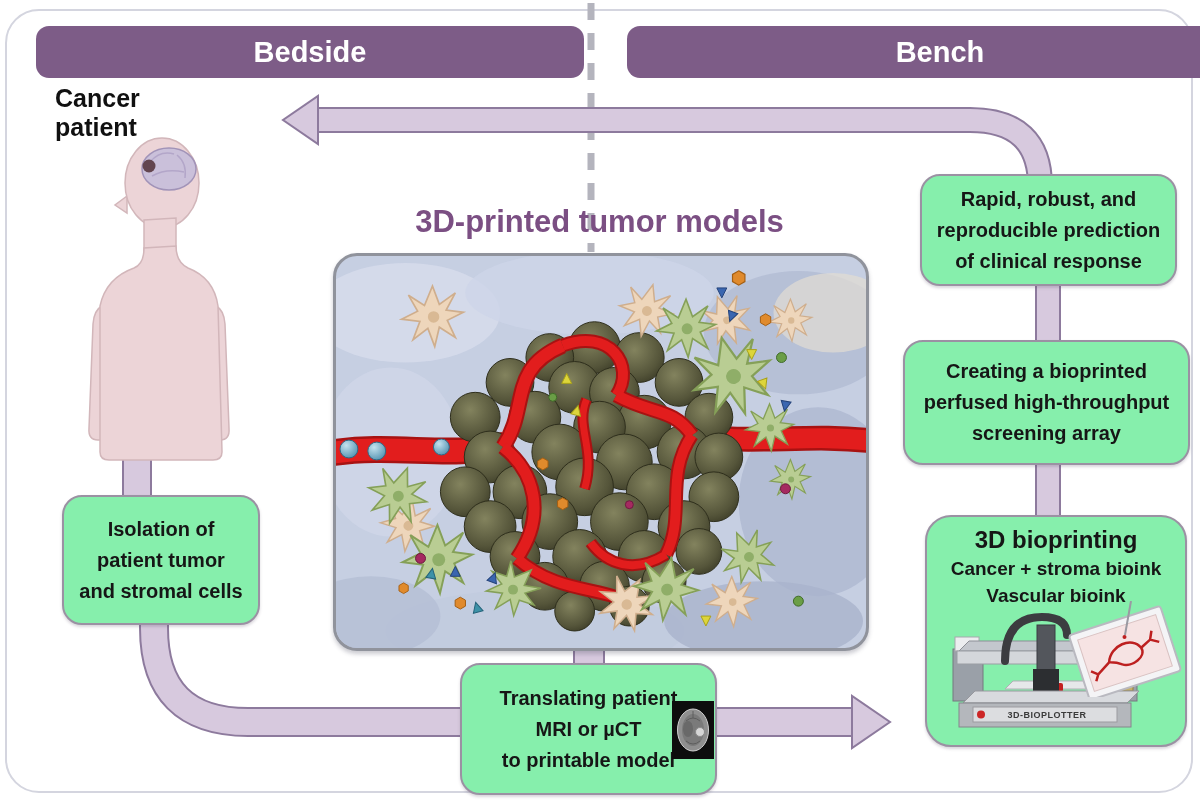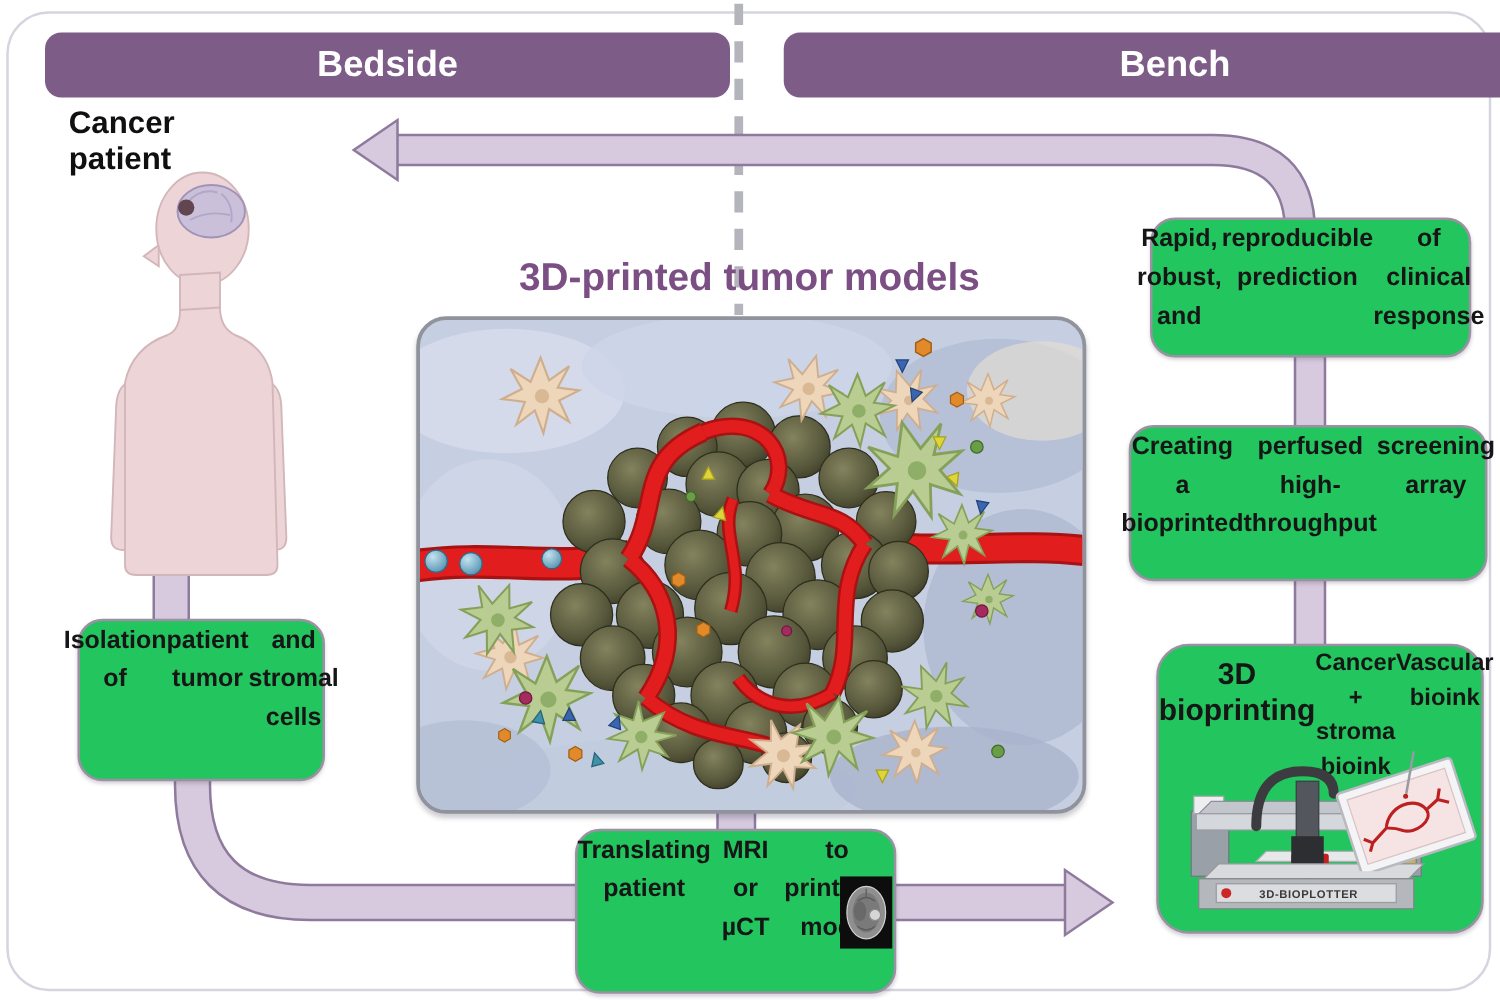--- a/index.html
+++ b/index.html
@@ -30,23 +30,23 @@
   .fig-title{
     position:absolute;left:333px;top:204px;width:533px;text-align:center;
     font-size:31px;font-weight:bold;color:var(--title_purple,#7b4f83);
   }
   .tumor-panel{
     position:absolute;left:333px;top:253px;width:530px;height:392px;
     border:3px solid #90939c;border-radius:24px;overflow:hidden;background:#c6cfe2;
     box-shadow:0 3px 4px rgba(70,70,90,.28);
   }
   .box{
-    position:absolute;background:#22c55e;border:2.5px solid var(--box_border,#9b91a3);
+    position:absolute;background:#86efac;border:2.5px solid var(--box_border,#9b91a3);
     border-radius:20px;color:#161616;font-weight:bold;text-align:center;
-    display:flex;flex-direction:row;justify-content:center;
+    display:flex;flex-direction:column;justify-content:center;
     box-shadow:0 2px 3px rgba(80,70,95,.22);
   }
   .box .ln{font-size:20px;line-height:1.55;}
   .box.rapid{left:920px;top:174px;width:253px;height:108px;}
   .box.creating{left:903px;top:340px;width:283px;height:121px;}
   .box.isolation{left:42px;top:495px;width:194px;height:126px;margin-left:20px;}
   .box.translating{left:460px;top:663px;width:253px;height:128px;}
   .box.bioprint{left:925px;top:515px;width:258px;height:228px;border-radius:26px;justify-content:flex-start;}
   .bioprint .bp-title{font-size:24px;line-height:1.2;margin-top:9px;}
   .bioprint .bp-sub{font-size:19px;line-height:1.45;}

